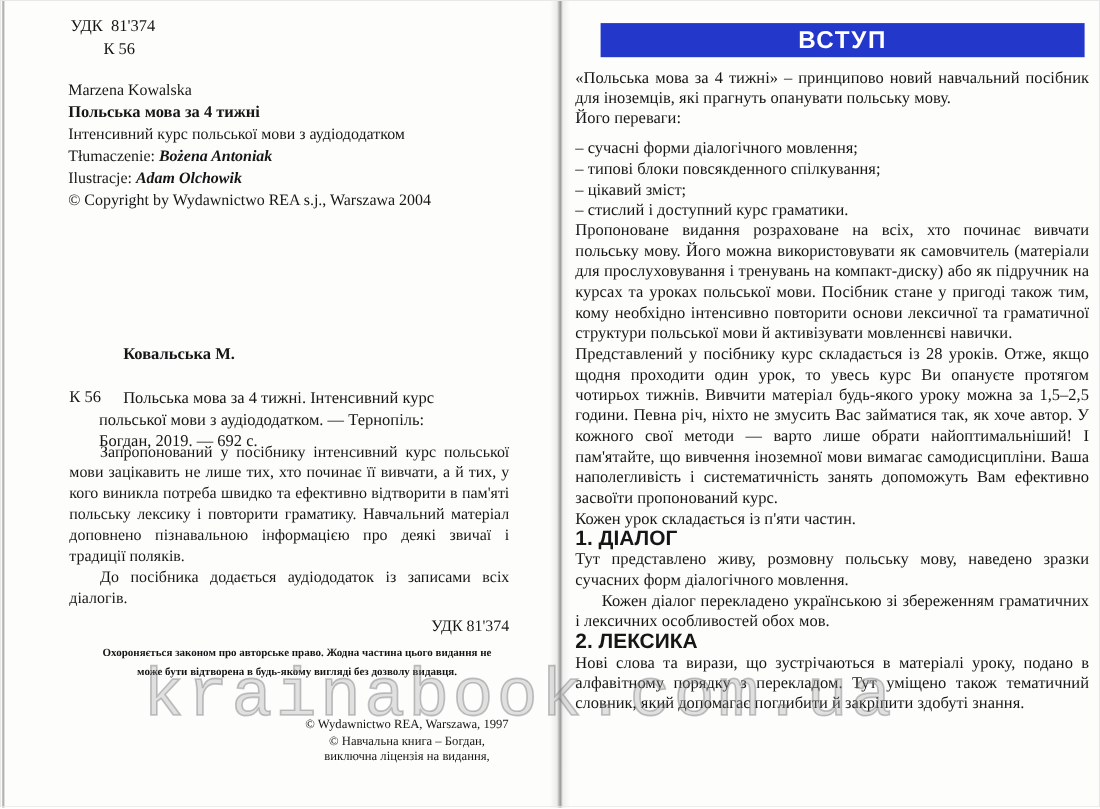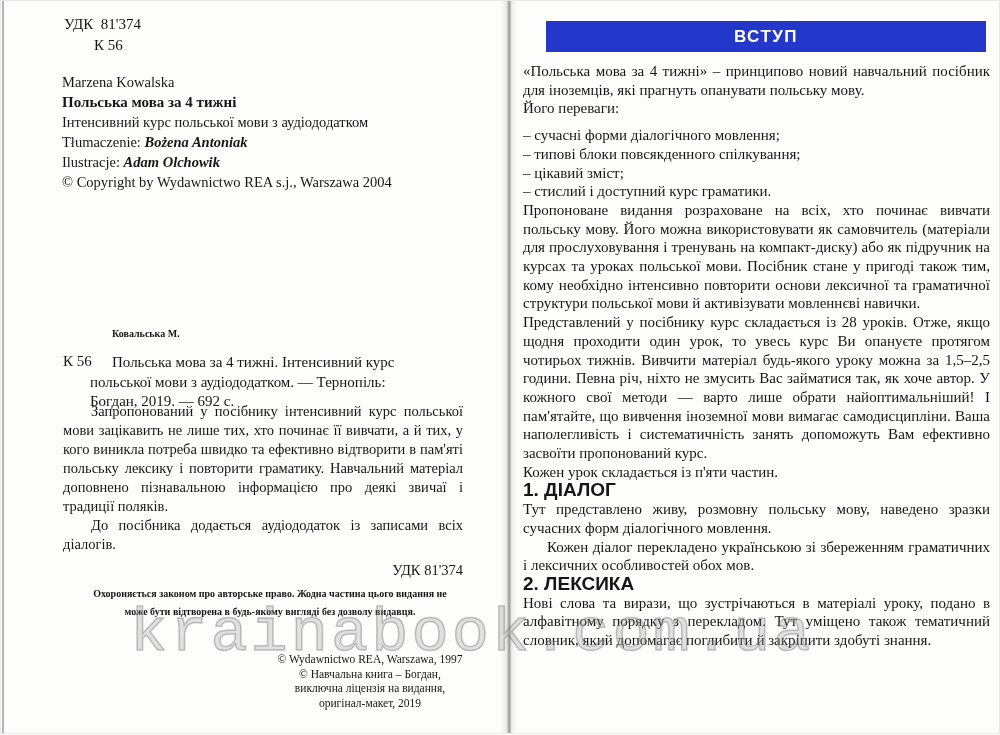--- a/index.html
+++ b/index.html
@@ -11,34 +11,34 @@
   .scan-border { position:absolute; inset:0; box-shadow:inset 0 0 0 1px #e8e8e8; pointer-events:none; }
   .gutter { position:absolute; left:500px; top:0; width:18px; height:735px;
     background:linear-gradient(to right, rgba(110,110,110,0) 0%, rgba(110,110,110,.12) 35%, rgba(70,70,70,.55) 52%, rgba(110,110,110,.10) 65%, rgba(110,110,110,0) 100%); }
 
   
   .lp-udk { position:absolute; left:64px; top:16px; font-size:15px; white-space:pre; }
   .lp-code { position:absolute; left:94px; top:37px; font-size:15px; }
   .lp-head { position:absolute; left:62px; top:72px; font-size:14.5px; line-height:20px; }
   .lp-head .title { font-weight:bold; font-size:15px; }
   .lp-head .credit b i, .lp-head .credit i b { font-style:italic; }
-  .lp-catalog-author { position:absolute; left:112px; top:328px; font-weight:bold; font-size:10px; }
+  .lp-catalog-author { position:absolute; left:112px; top:314px; font-weight:bold; font-size:15px; }
   .lp-catalog-code { position:absolute; left:63px; top:353px; font-size:15px; }
   .lp-catalog-text { position:absolute; left:90px; top:353px; width:338px; font-size:15px; line-height:19.5px; text-indent:22px; }
   .lp-annotation { position:absolute; left:63px; top:402px; width:400px; font-size:14.5px; line-height:19px; text-align:justify; }
   .lp-annotation p { margin:0; text-indent:28px; }
   .lp-udk-bottom { margin-top:7px; text-align:right; text-indent:0; font-size:14.5px; }
   .lp-rights { position:absolute; left:85px; top:585px; width:370px; text-align:center;
     font-weight:bold; font-size:10px; line-height:18px; }
   .lp-imprint { position:absolute; left:266px; top:652px; width:208px; text-align:center; font-size:11.5px; line-height:14.5px; }
 
   
   .rp-header { position:absolute; left:546px; top:21px; width:440px; height:31px;
     display:flex; align-items:center; justify-content:center;
-    font-family:"Liberation Sans", sans-serif; font-weight:bold; font-size:17px; letter-spacing:1.5px;
+    font-family:"Liberation Sans", sans-serif; font-weight:bold; font-size:22px; letter-spacing:1.5px;
     background:#2337cb; color:#ffffff; }
   .rp-body { position:absolute; left:523px; top:62px; width:467px; font-size:15px; line-height:18.7px; text-align:justify; }
   .rp-body p { margin:0; }
   .adv-list { margin-top:8px; }
   .mt-blank { margin-top:18px; }
   .mt-para { margin-top:15px; }
   .rp-heading { margin-top:14px; font-family:"Liberation Sans", sans-serif; font-weight:bold; font-size:19px; }
   .indent { text-indent:24px; }
 
   
@@ -75,21 +75,20 @@
       <p>До посібника додається аудіододаток із записами всіх діалогів.</p>
       <div class="lp-udk-bottom">УДК 81'374</div>
     </div>
 
     <div class="lp-rights">Охороняється законом про авторське право. Жодна частина цього видання не може бути відтворена в будь-якому вигляді без дозволу видавця.</div>
 
     <div class="lp-imprint">
       <div>© Wydawnictwo REA, Warszawa, 1997</div>
       <div>© Навчальна книга – Богдан,</div>
       <div>виключна ліцензія на видання,</div>
-      <div>оригінал-макет, 2019</div>
     </div>
   </div>
 
   <div>
     <div class="rp-header" style="background: rgb(35, 55, 203); color: rgb(255, 255, 255);">ВСТУП</div>
 
     <div class="rp-body">
       <p>«Польська мова за 4 тижні» – принципово новий навчальний посібник для іноземців, які прагнуть опанувати польську мову.</p>
       <p>Його переваги:</p>
       <div class="adv-list">

